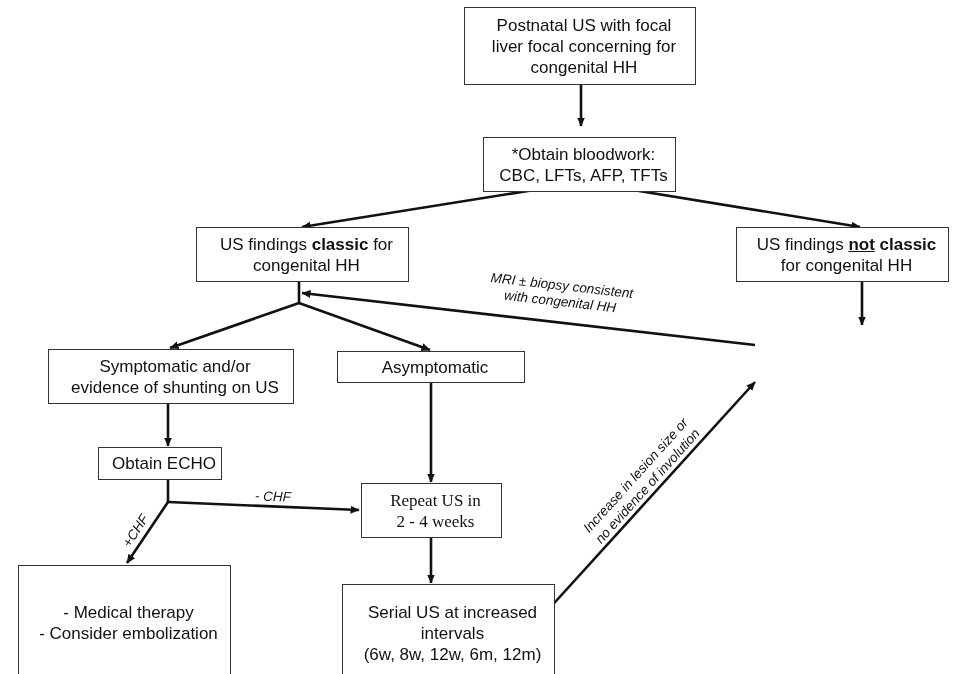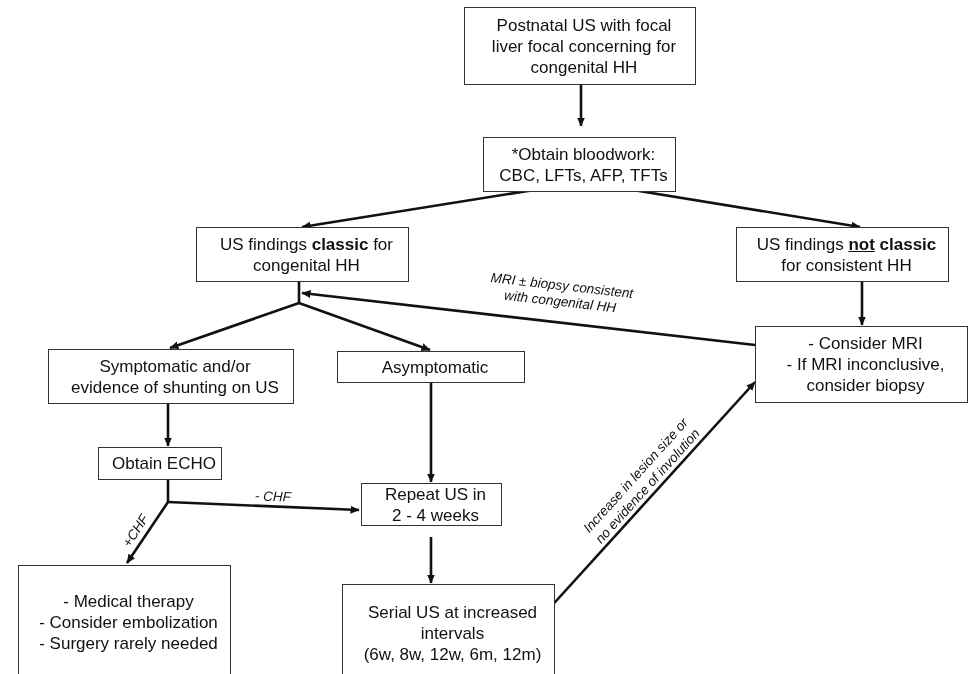--- a/index.html
+++ b/index.html
@@ -107,51 +107,45 @@
     <span class="line">CBC, LFTs, AFP, TFTs</span>
   </div>
 
   <div class="node" style="left:196px; top:227px; width:213px; height:55px;">
     <span class="line"><span>US findings </span><b>classic</b><span> for</span></span>
     <span class="line">congenital HH</span>
   </div>
 
   <div class="node" style="left:736px; top:227px; width:213px; height:55px;">
     <span class="line"><span>US findings </span><b><u>not</u></b><b> classic</b></span>
-    <span class="line">for consistent HH</span>
+    <span class="line">for congenital HH</span>
   </div>
 
-  <div class="node" style="left:755px; top:326px; width:213px; height:77px;">
-    <span class="line">- Consider MRI</span>
-    <span class="line">- If MRI inconclusive,</span>
-    <span class="line">consider biopsy</span>
-  </div>
 
   <div class="node" style="left:48px; top:349px; width:246px; height:55px;">
     <span class="line">Symptomatic and/or</span>
     <span class="line">evidence of shunting on US</span>
   </div>
 
   <div class="node" style="left:337px; top:351px; width:188px; height:32px;">
     <span class="line">Asymptomatic</span>
   </div>
 
   <div class="node" style="left:98px; top:447px; width:124px; height:33px;">
     <span class="line">Obtain ECHO</span>
   </div>
 
-  <div class="node" style="left:361px; top:483px; width:141px; height:43px;">
+  <div class="node" style="left:361px; top:483px; width:141px; height:55px;font-family:Liberation Serif, serif;">
     <span class="line">Repeat US in</span>
     <span class="line">2 - 4 weeks</span>
   </div>
 
   <div class="node" style="left:18px; top:565px; width:213px; height:115px;">
     <span class="line">- Medical therapy</span>
     <span class="line">- Consider embolization</span>
-    <span class="line">- Surgery rarely needed</span>
   </div>
 
   <div class="node" style="left:342px; top:584px; width:213px; height:99px;">
     <span class="line">Serial US at increased</span>
     <span class="line">intervals</span>
     <span class="line">(6w, 8w, 12w, 6m, 12m)</span>
   </div>
 
   <div class="edge-label" style="left:466px; top:278px; width:190px; transform: rotate(6.5deg);">
     <span class="line">MRI ± biopsy consistent</span>

